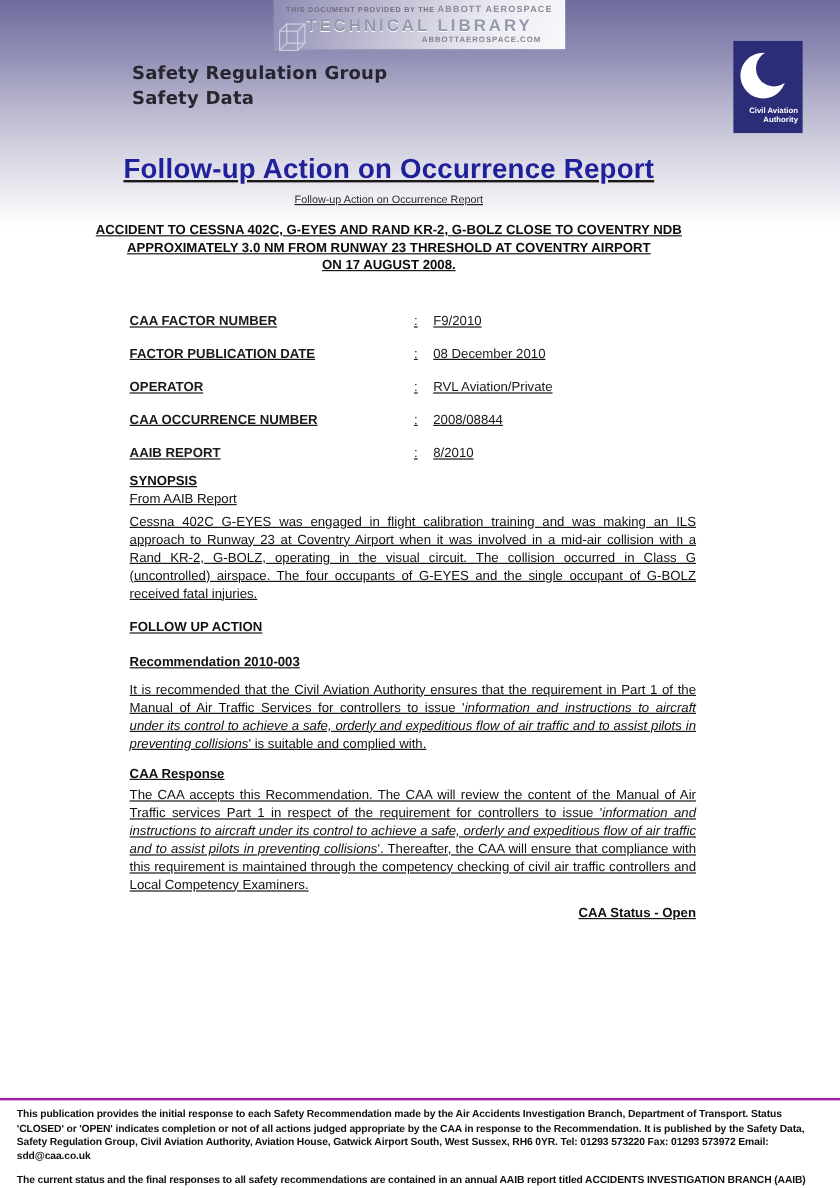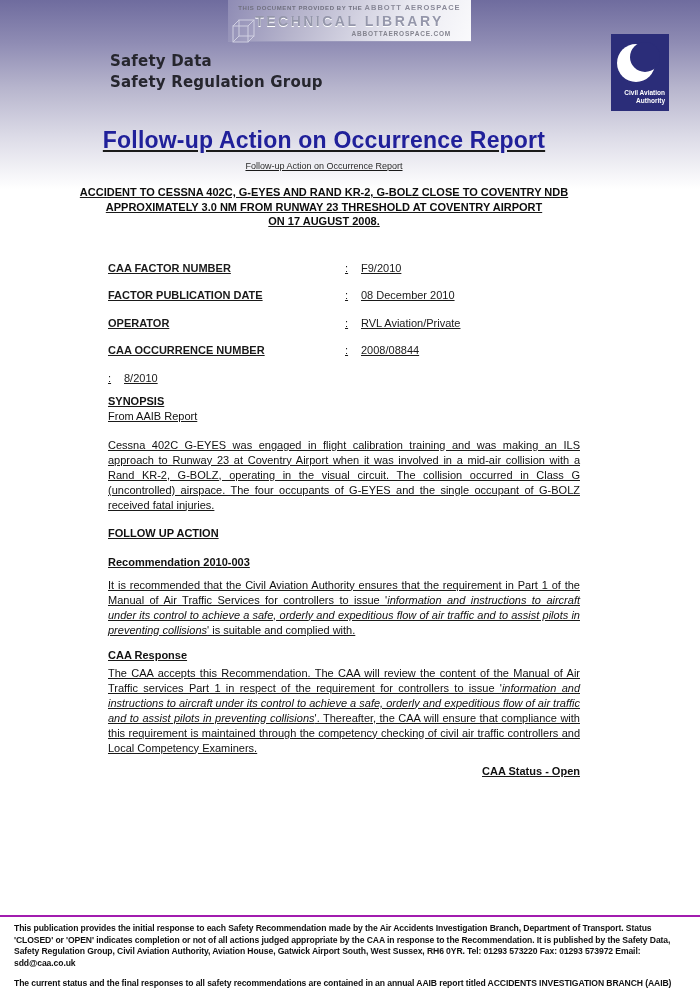--- a/index.html
+++ b/index.html
@@ -55,21 +55,21 @@
   .fields { margin: 32px 68px 0 108px; font-size: 11px; }
   .field-row { display: flex; line-height: 15px; margin-bottom: 12.5px; }
   .field-row:last-child { margin-bottom: 0; }
   .field-label { width: 237px; font-weight: bold; }
   .field-sep { width: 16px; }
   .field-value { flex: 1; }
   .section { margin-left: 108px; margin-right: 68px; font-size: 11px; line-height: 15px; color: #111111; }
   .bold { font-weight: bold; }
   .just { text-align: justify; }
   .h-synopsis { margin-top: 8px; }
-  .p-synopsis { margin-top: 14px; }
+  .p-synopsis { margin-top: 4px; }
   .h-followup { margin-top: 13px; }
   .p-followup { margin-top: 8px; }
   .h-rec { margin-top: 14px; }
   .p-rec { margin-top: 8px; }
   .h-resp { margin-top: 10px; }
   .p-resp { margin-top: 3px; }
   .status-line { margin-top: 8px; text-align: right; font-weight: bold; }
   .italic { font-style: italic; }
   
   .footer {
@@ -102,22 +102,22 @@
           <line x1="4" y1="11" x2="10" y2="5"></line>
           <line x1="19" y1="11" x2="25" y2="5"></line>
           <line x1="4" y1="27" x2="10" y2="21"></line>
           <line x1="19" y1="27" x2="25" y2="21"></line>
         </g>
       </svg>
     </span>
   </div>
 
   <div class="srg">
+    <div>Safety Regulation Group</div>
     <div>Safety Data</div>
-    <div>Safety Regulation Group</div>
   </div>
 
   <div class="logo">
     <svg width="58" height="77" viewBox="0 0 58 77">
       <rect width="58" height="77" fill="#2b2d79"></rect>
       <circle cx="25" cy="29" r="19" fill="#ffffff"></circle>
       <circle cx="34" cy="23" r="15" fill="#2b2d79"></circle>
     </svg>
     <div class="logo-text">
       <div>Civil Aviation</div>
@@ -150,20 +150,21 @@
         <div class="field-label">OPERATOR</div>
         <div class="field-sep">:</div>
         <div class="field-value">RVL Aviation/Private</div>
       </div>
       <div class="field-row">
         <div class="field-label">CAA OCCURRENCE NUMBER</div>
         <div class="field-sep">:</div>
         <div class="field-value">2008/08844</div>
       </div>
       <div class="field-row">
+        <div class="field-label">AAIB REPORT</div>
         <div class="field-sep">:</div>
         <div class="field-value">8/2010</div>
       </div>
     </div>
 
     <div class="section">
       <div class="bold h-synopsis">SYNOPSIS</div>
       <div>From AAIB Report</div>
       <div class="just p-synopsis">Cessna 402C G-EYES was engaged in flight calibration training and was making an ILS approach to Runway 23 at Coventry Airport when it was involved in a mid-air collision with a Rand KR-2, G-BOLZ, operating in the visual circuit. The collision occurred in Class G (uncontrolled) airspace. The four occupants of G-EYES and the single occupant of G-BOLZ received fatal injuries.</div>
 

